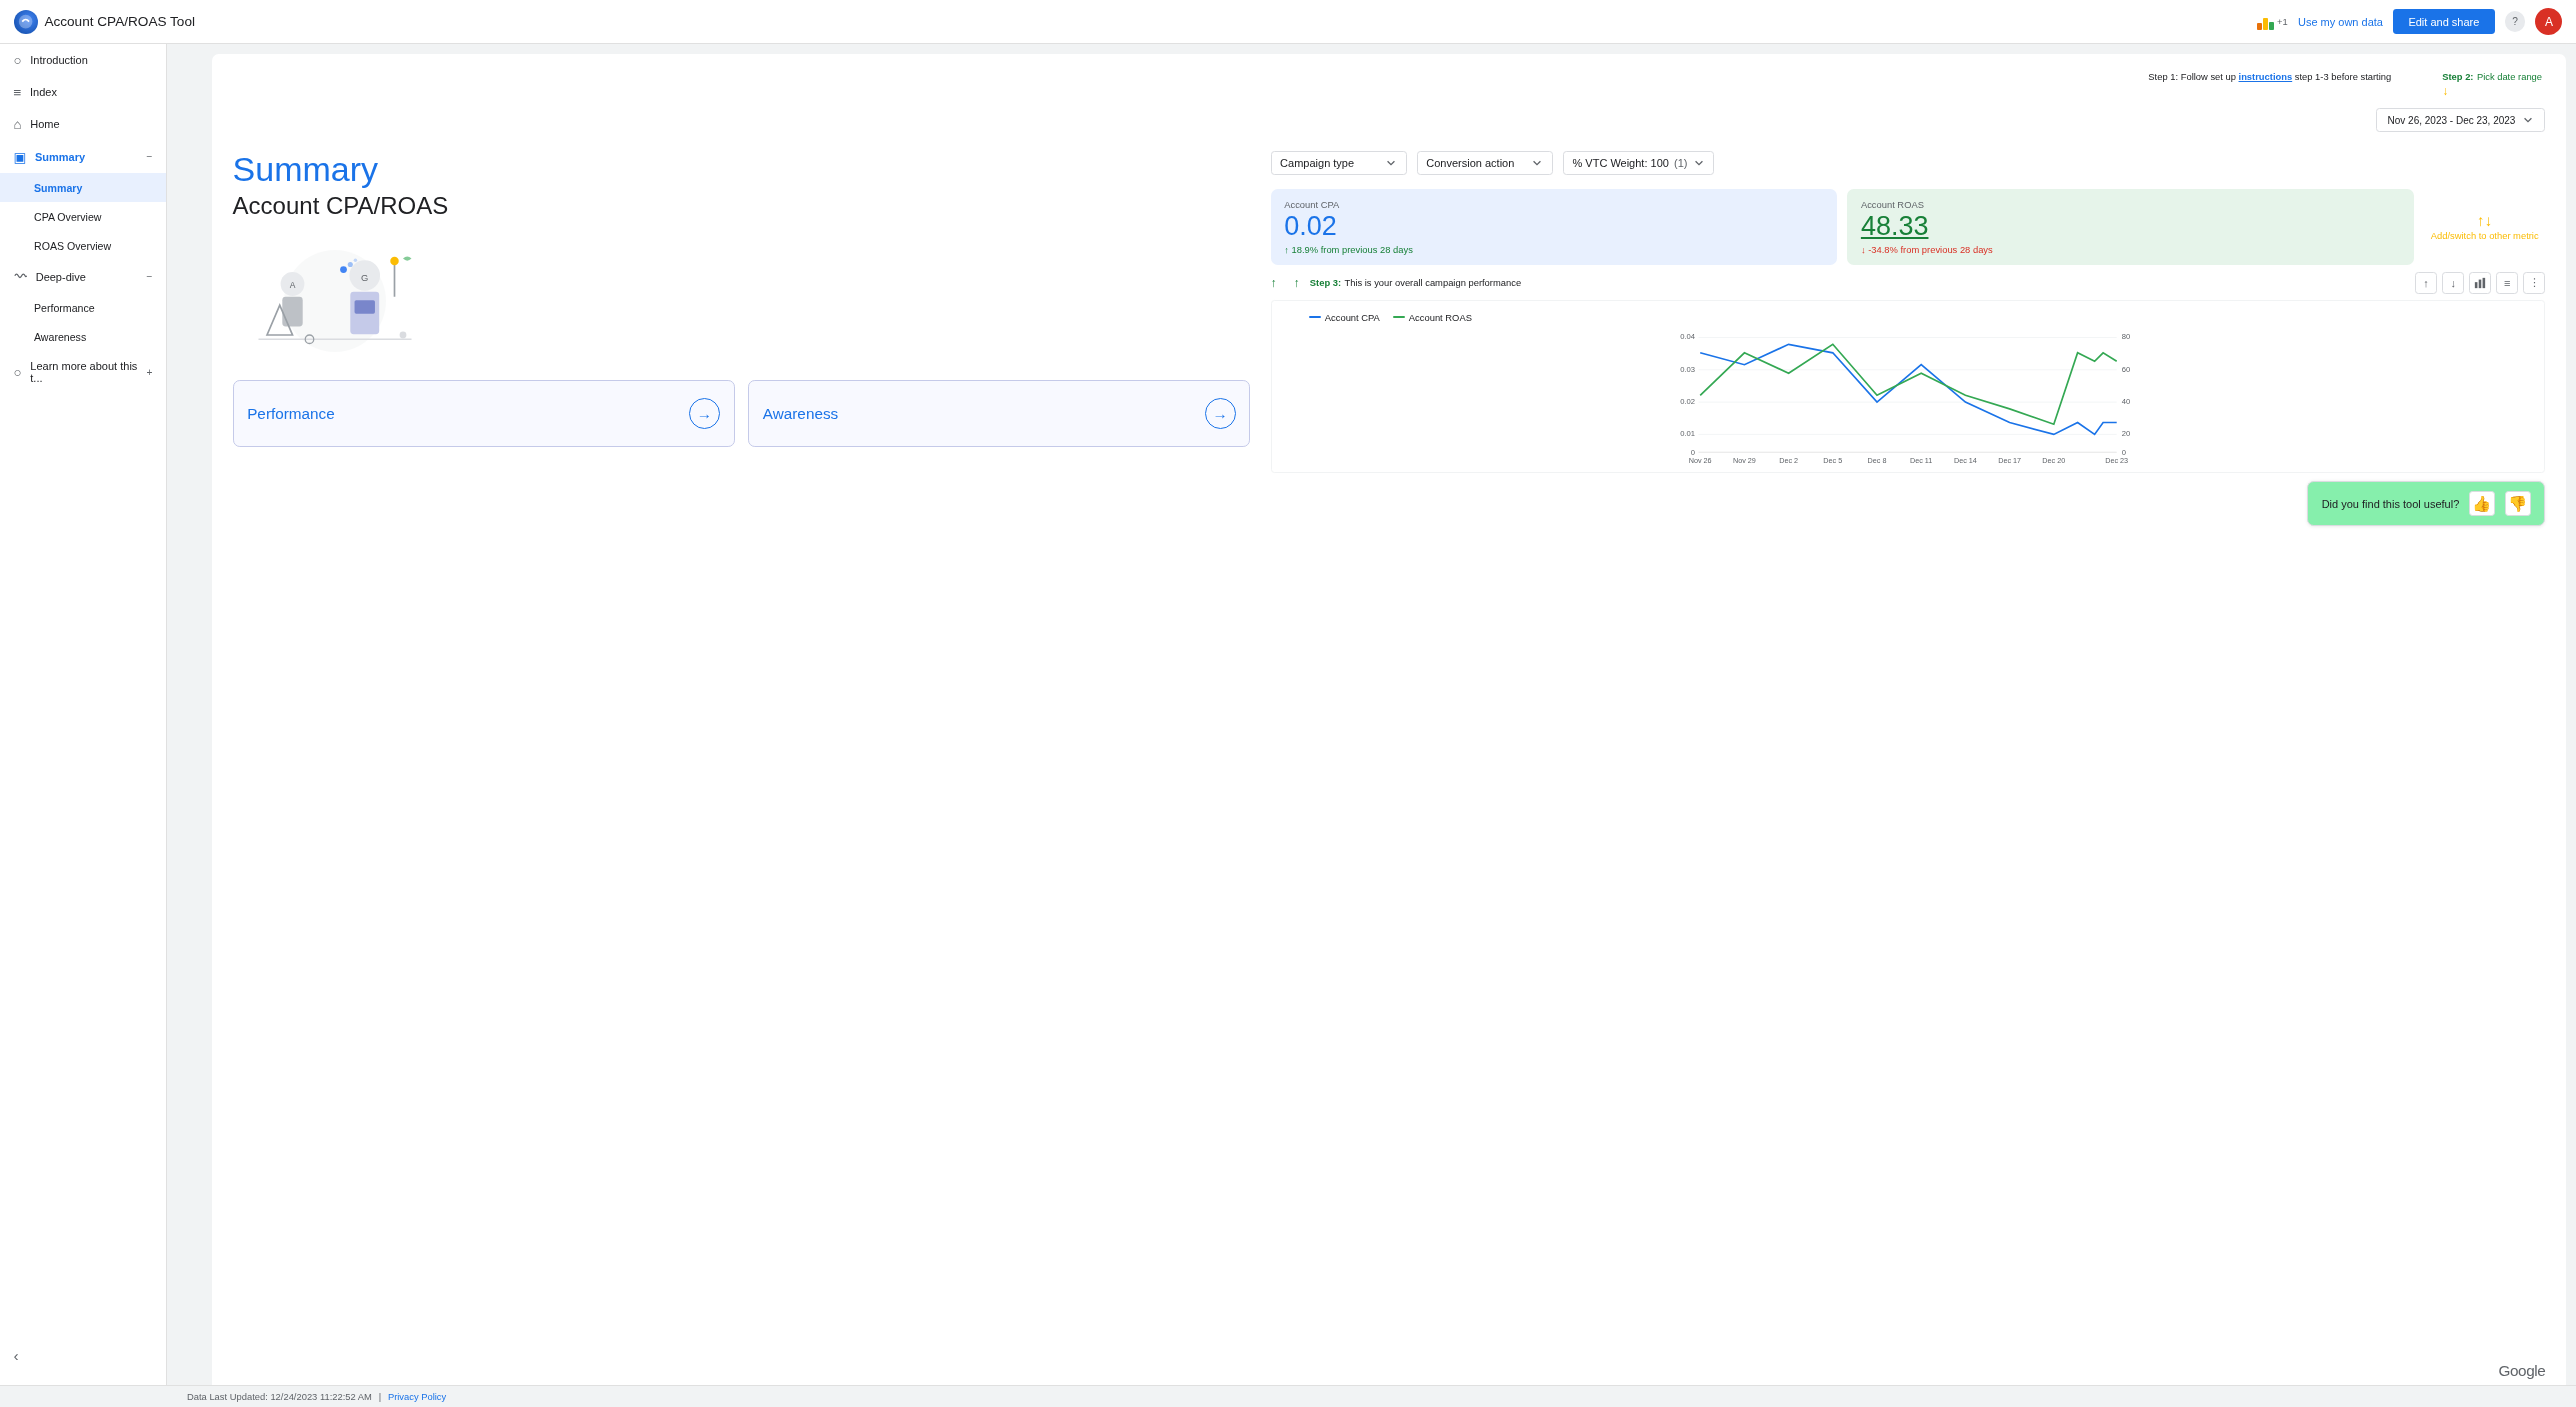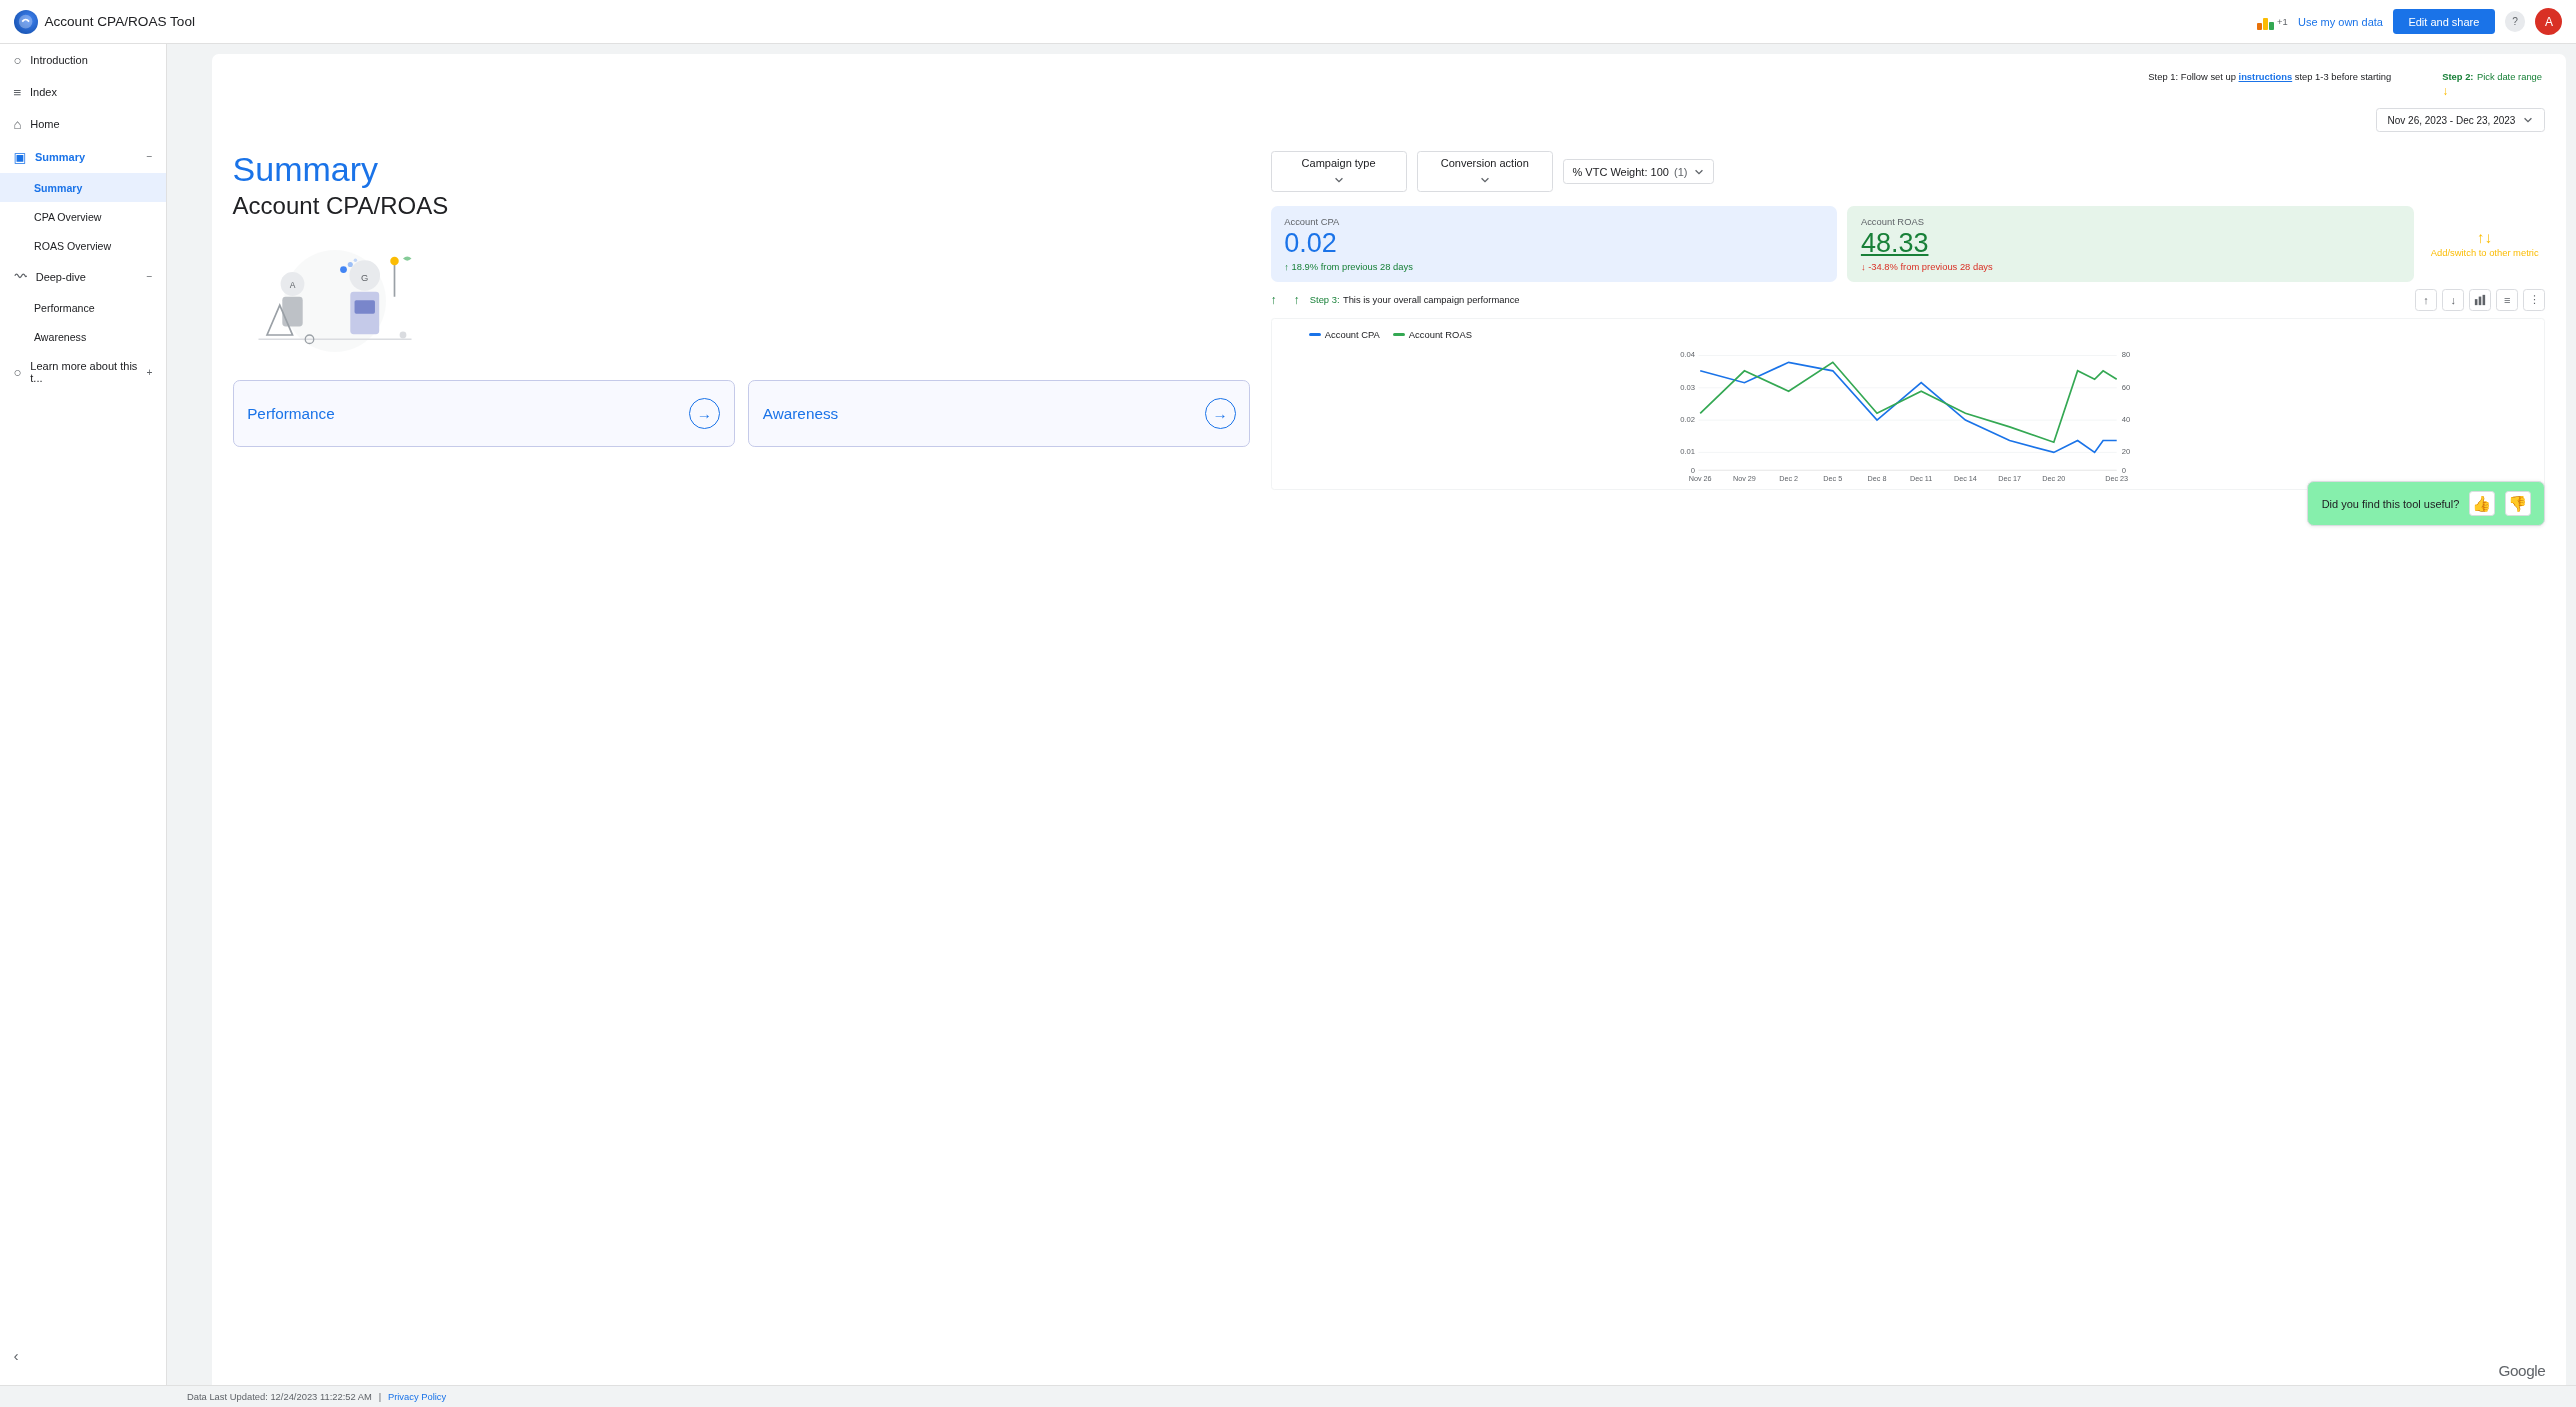--- a/index.html
+++ b/index.html
@@ -205,21 +205,20 @@
       align-items: center;
       border: 0.9px solid #dadce0;
       border-radius: 3.4px;
       padding: 5.1px 8.5px;
       gap: 5.1px;
       cursor: pointer;
       font-size: 11px;
       color: #202124;
       background: #fff;
       min-width: 136px;
-      flex-direction: column;
     }
     .filter-select span { flex: 1; }
     .vtc-weight {
       display: flex;
       align-items: center;
       border: 0.9px solid #dadce0;
       border-radius: 3.4px;
       padding: 5.1px 8.5px;
       gap: 5.1px;
       cursor: pointer;
@@ -622,21 +621,21 @@
           </div>
 
           <div style="display:flex;align-items:center;gap:13.6px;margin-bottom:6.8px;">
             <div style="display:flex;align-items:center;gap:20.4px;flex:1;">
               <div style="display:flex;gap:3.4px;align-items:center;font-size:9.4px;">
 
                 <div style="display:flex;gap:17px;margin-right:6.8px;">
                   <span style="color:#188038;font-size:12px;">↑</span>
                   <span style="color:#188038;font-size:12px;">↑</span>
                 </div>
-                <span style="color:#188038;font-weight:400;">Step 3:</span>
+                <span style="color:#188038;font-weight:700;">Step 3:</span>
                 <span>This is your overall campaign performance</span>
               </div>
             </div>
 
             <div class="chart-controls">
               <button class="chart-control-btn">↑</button>
               <button class="chart-control-btn">↓</button>
               <button class="chart-control-btn">
                 <svg width="12" height="12" viewBox="0 0 14 14">
                   <rect x="1" y="6" width="3" height="7" fill="#5f6368"></rect>

